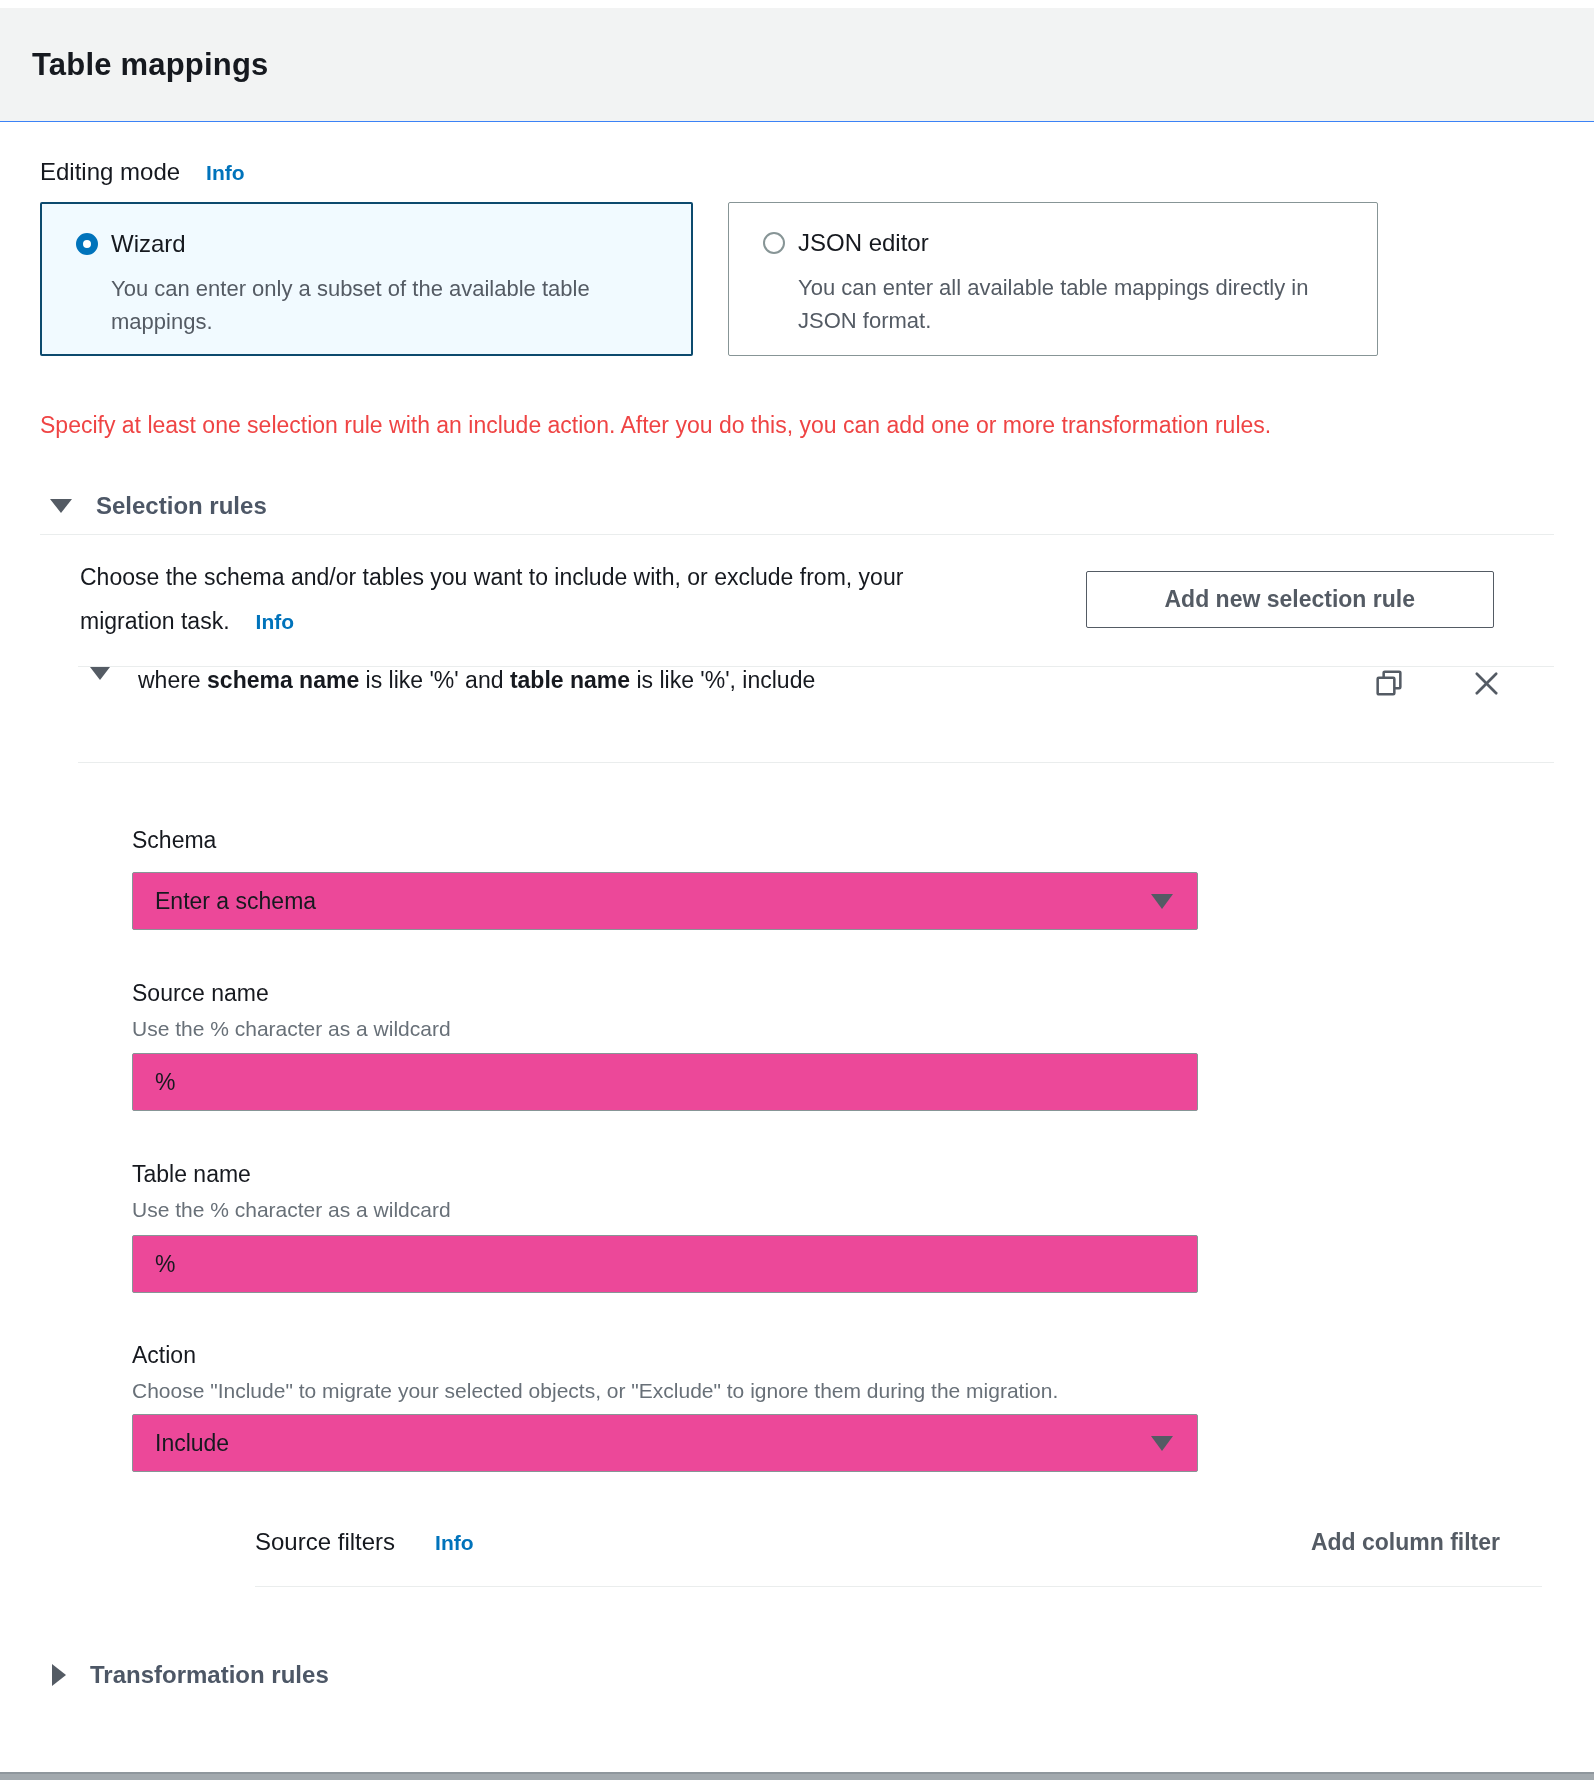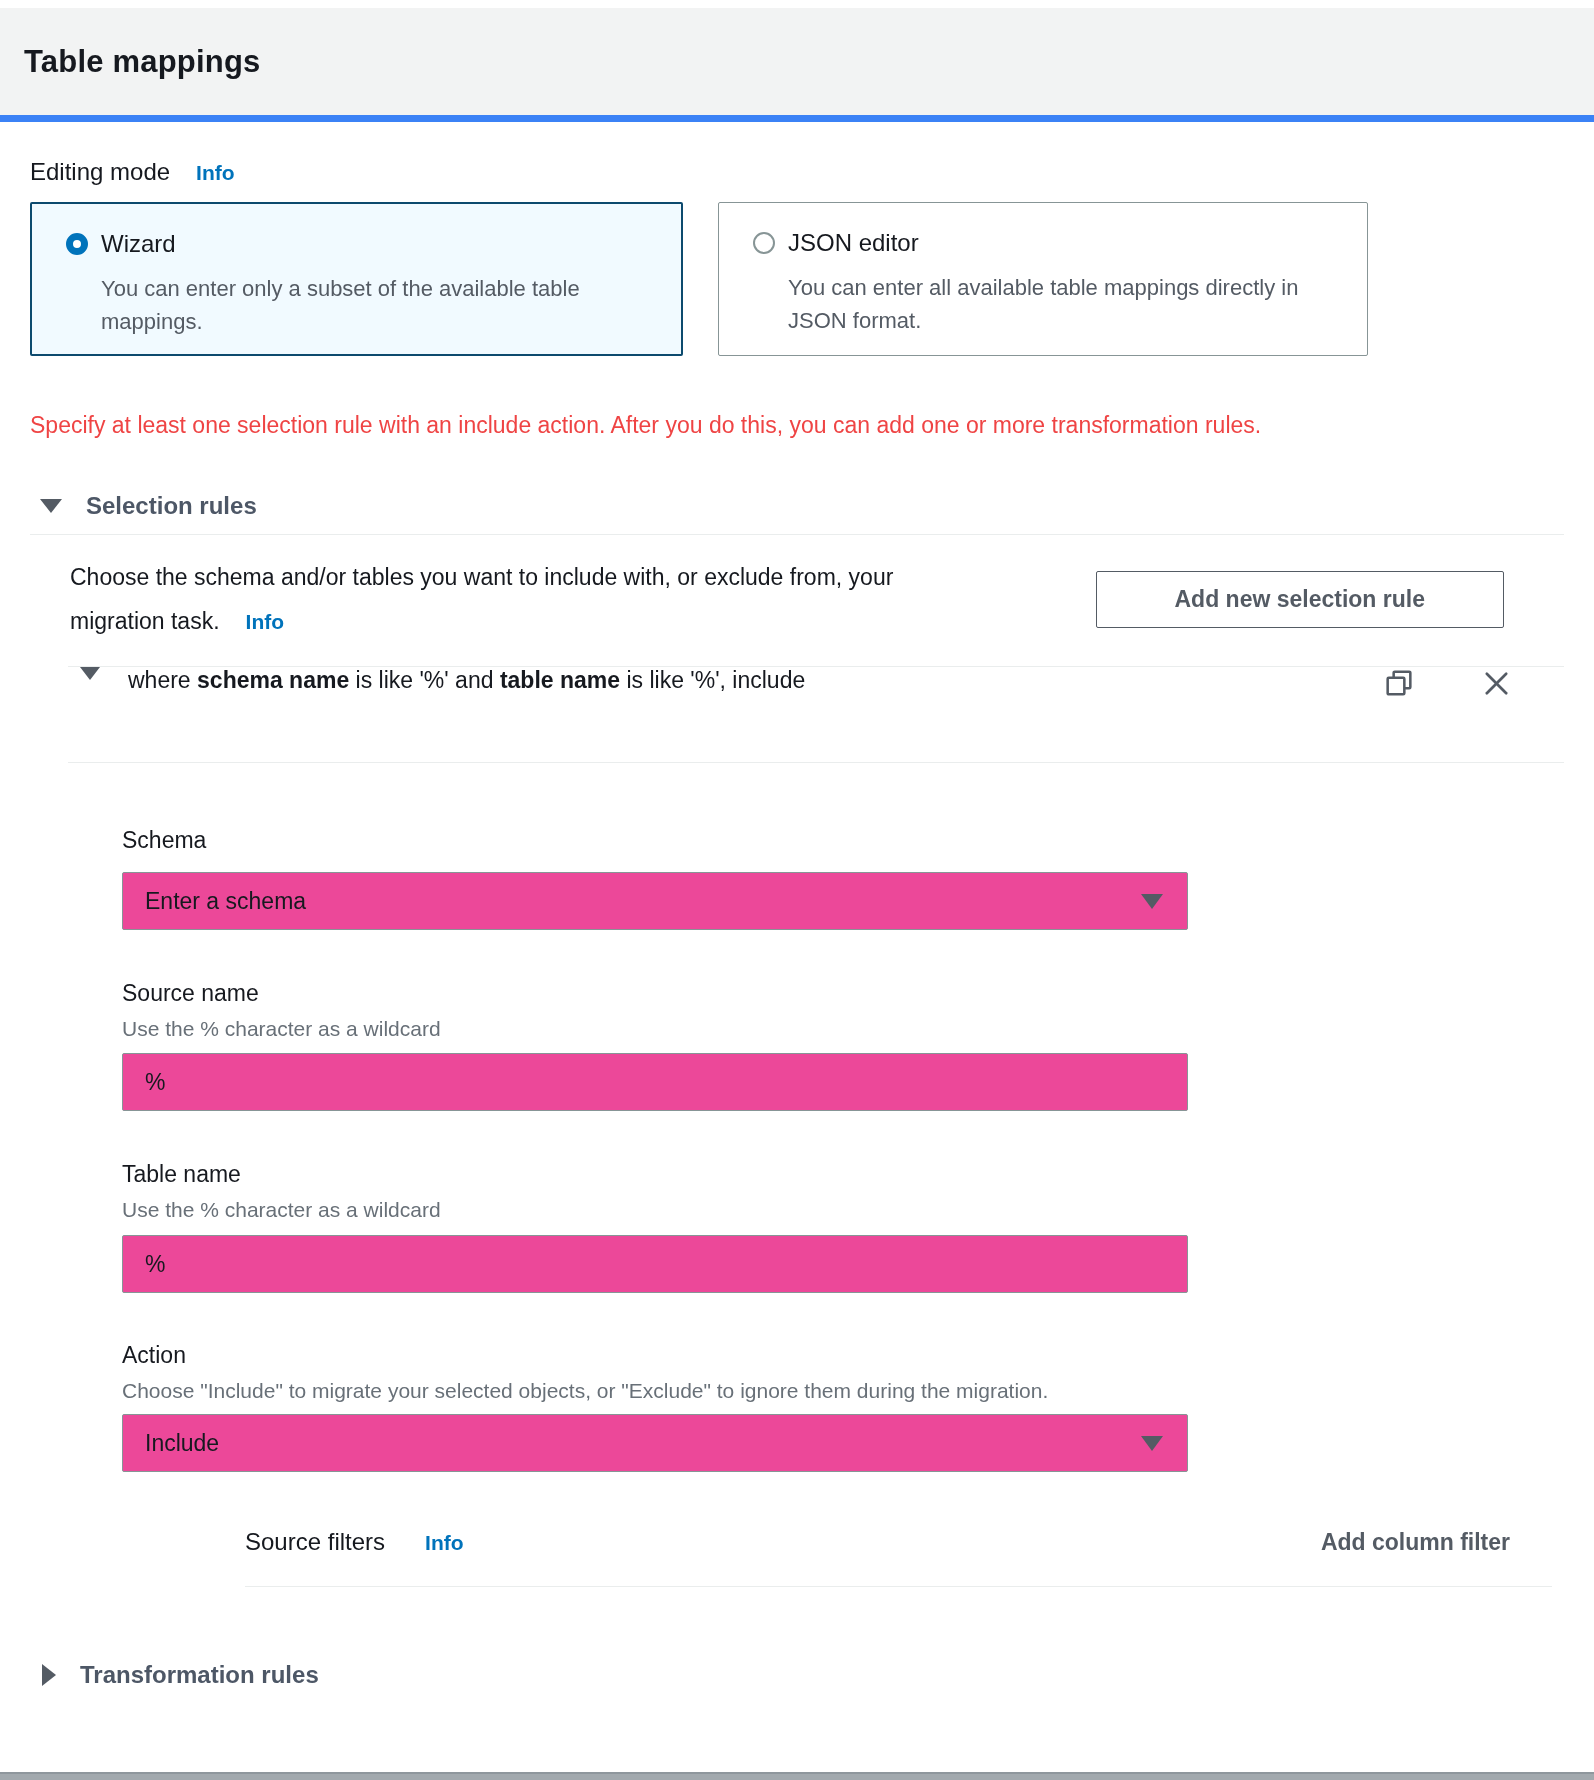--- a/index.html
+++ b/index.html
@@ -11,26 +11,26 @@
     position: relative;
     height: 1780px;
     overflow: hidden;
   }
   .top-strip { height: 8px; background: #ffffff; }
   .section-header {
     background: #f2f3f3;
     height: 114px;
     display: flex;
     align-items: center;
-    padding-left: 24px;
-    border-bottom: 7px solid #3b82f6;
+    padding-left: 32px;
+    border-bottom: 1px solid #3b82f6;
   }
   .section-header h1 { font-size: 31px; font-weight: 700; color: #16191f; letter-spacing: 0.2px; }
 
-  .content { padding: 0 30px; }
+  .content { padding: 0 40px; }
 
   
   .editing-mode-row { margin-top: 36px; display: flex; align-items: baseline; }
   .field-label-lg { font-size: 24px; color: #16191f; }
   .info-link { color: #0073bb; font-weight: 700; font-size: 21px; margin-left: 26px; cursor: pointer; }
 
   .tiles { display: flex; margin-top: 16px; }
   .tile { border-radius: 2px; padding: 26px 30px 16px 34px; min-height: 152px; background: #ffffff; cursor: pointer; }
   .tile.selected { width: 653px; border: 2px solid #0c4a6e; background: #f1faff; }
   .tile.unselected { width: 650px; border: 1px solid #879596; margin-left: 35px; }

